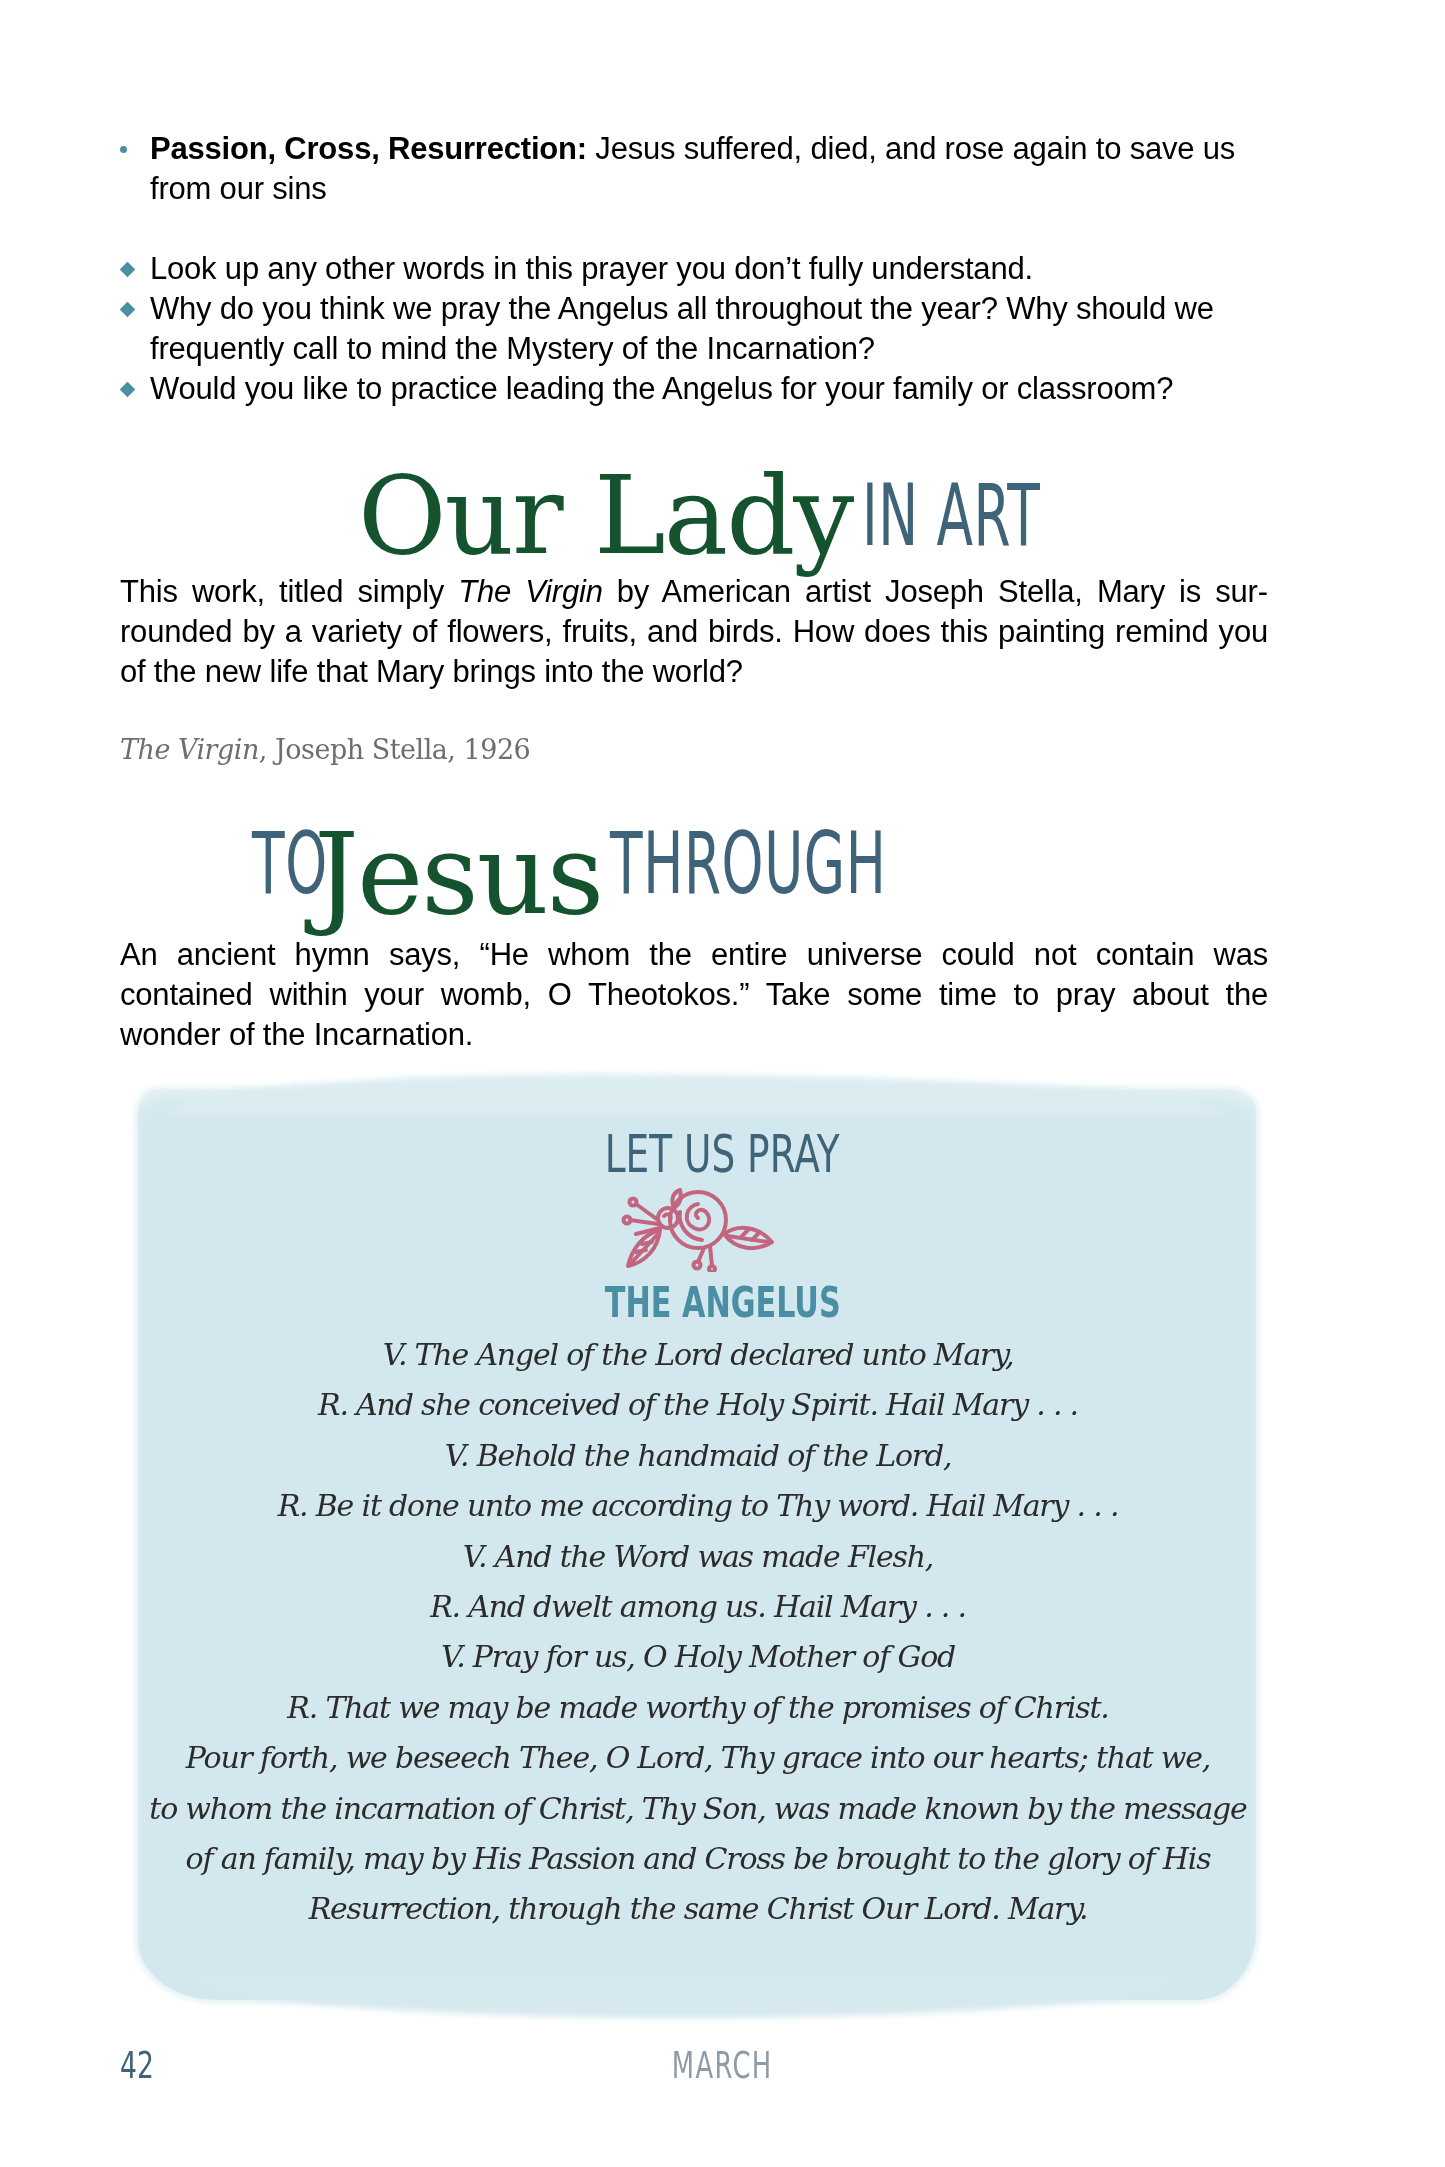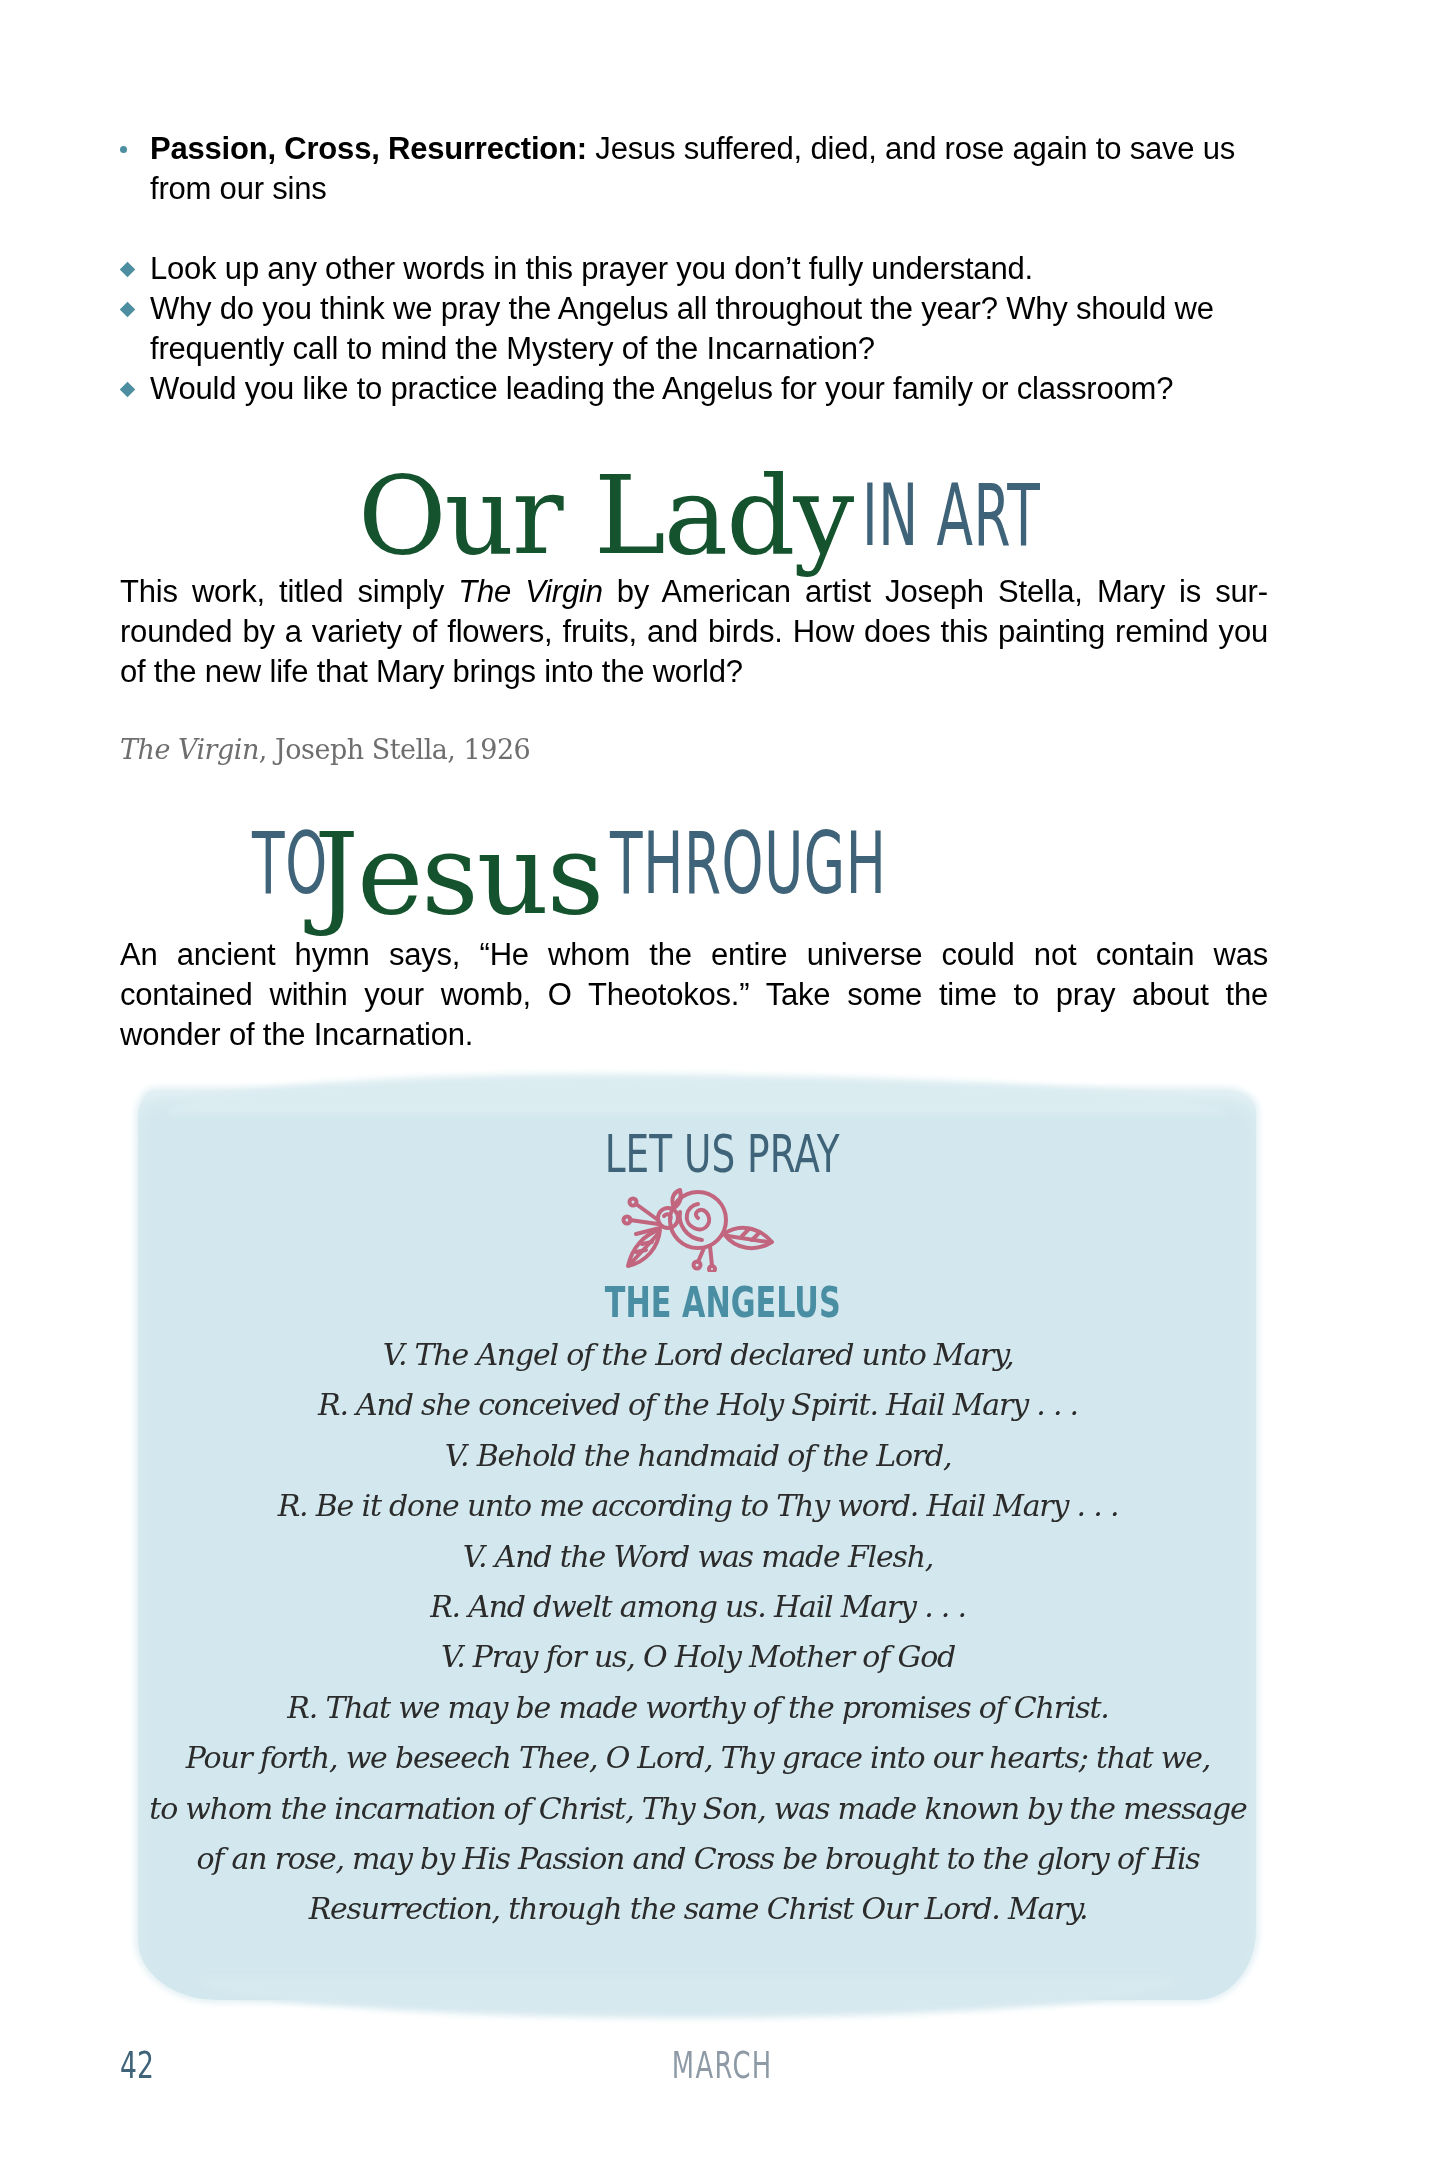--- a/index.html
+++ b/index.html
@@ -334,21 +334,21 @@
     <li>V. The Angel of the Lord declared unto Mary,</li>
     <li>R. And she conceived of the Holy Spirit. Hail Mary . . .</li>
     <li>V. Behold the handmaid of the Lord,</li>
     <li>R. Be it done unto me according to Thy word. Hail Mary . . .</li>
     <li>V. And the Word was made Flesh,</li>
     <li>R. And dwelt among us. Hail Mary . . .</li>
     <li>V. Pray for us, O Holy Mother of God</li>
     <li>R. That we may be made worthy of the promises of Christ.</li>
     <li>Pour forth, we beseech Thee, O Lord, Thy grace into our hearts; that we,</li>
     <li>to whom the incarnation of Christ, Thy Son, was made known by the message</li>
-    <li>of an rose, may by His Passion and Cross be brought to the glory of His</li>
+    <li>of an family, may by His Passion and Cross be brought to the glory of His</li>
     <li>Resurrection, through the same Christ Our Lord. Mary.</li>
   </ul>
 
   <div class="footer-num">42</div>
   <div class="footer-month">
     <span>MARCH</span>
   </div>
 
 </div>
 

